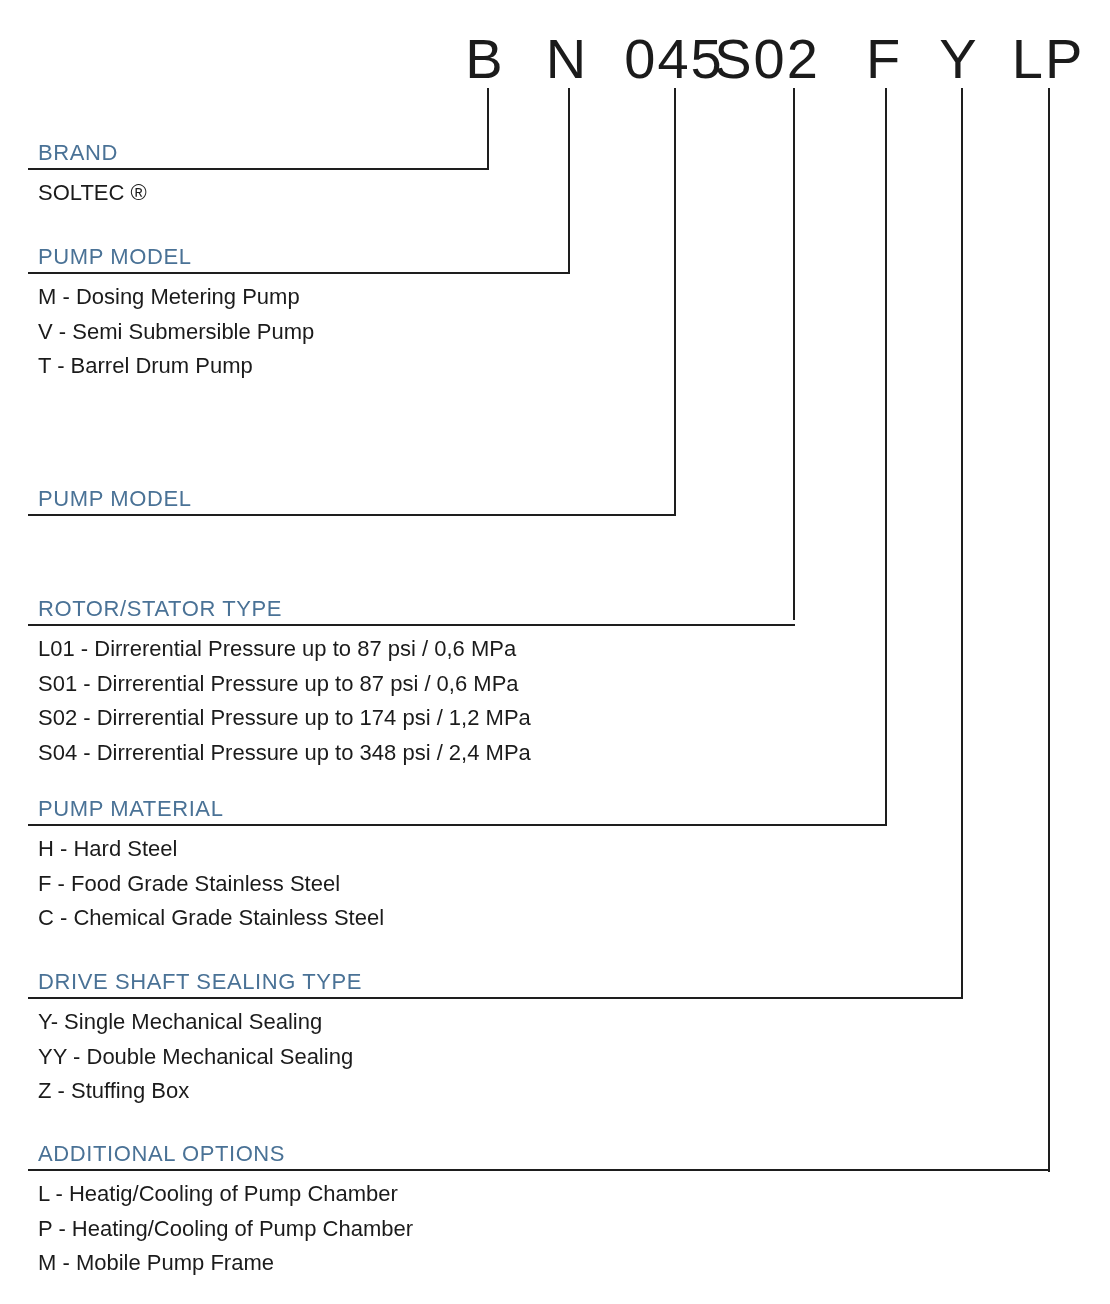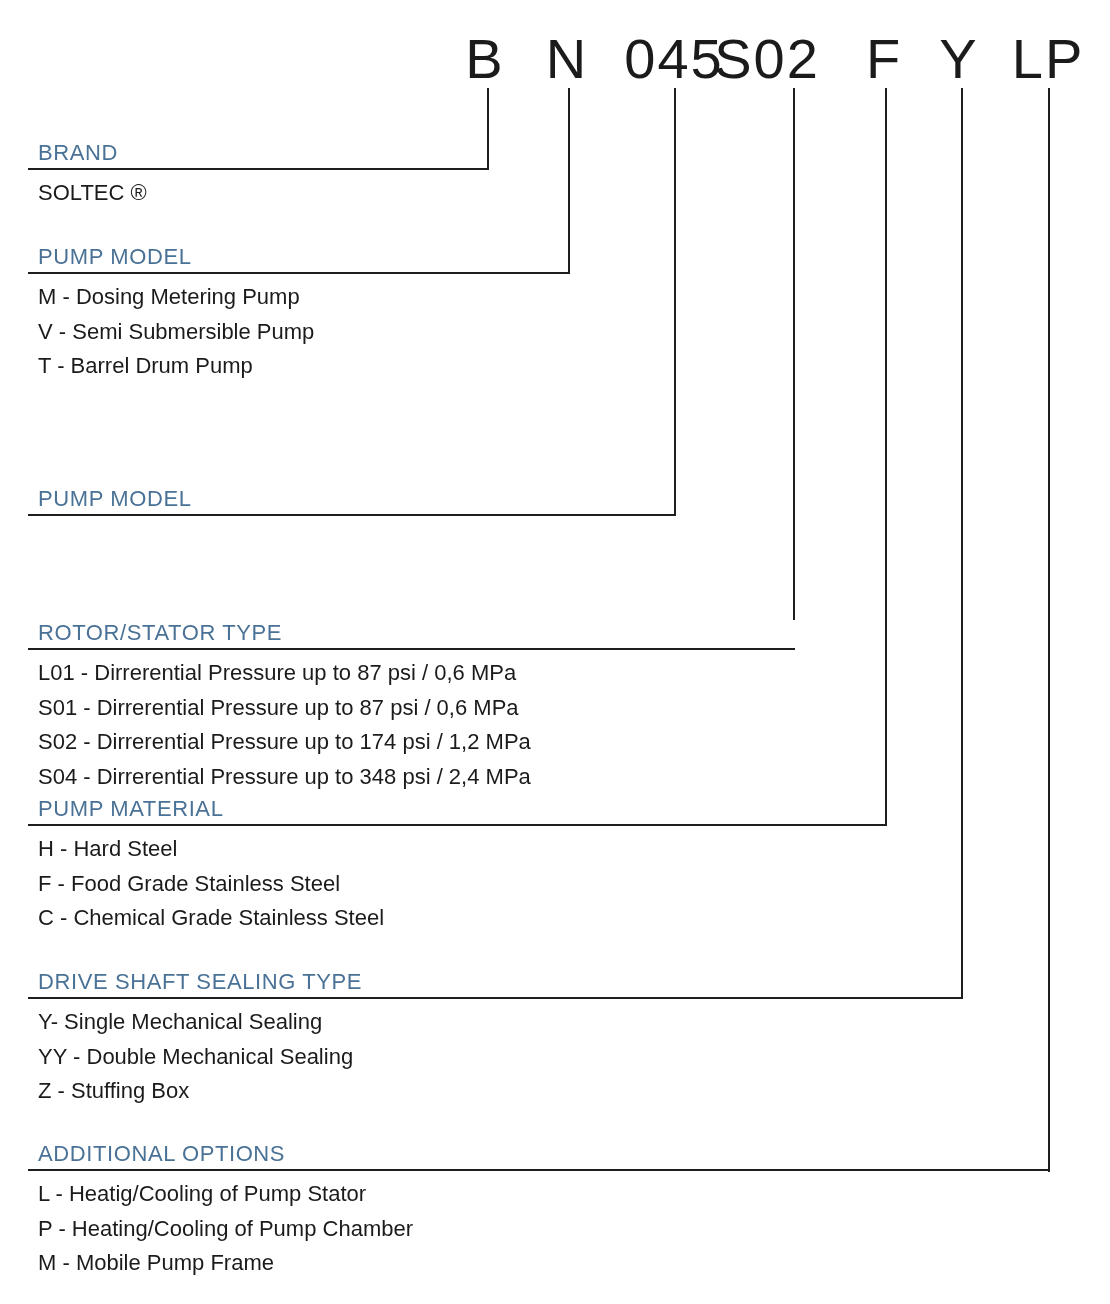--- a/index.html
+++ b/index.html
@@ -101,21 +101,21 @@
       <li>V - Semi Submersible Pump</li>
       <li>T - Barrel Drum Pump</li>
     </ul>
   </section>
 
   <section class="sec" style="top:486px">
     <h2 class="sec-title">PUMP MODEL</h2>
     <div class="rule" style="width:648px"></div>
   </section>
 
-  <section class="sec" style="top:620px">
+  <section class="sec" style="top:596px">
     <h2 class="sec-title">ROTOR/STATOR TYPE</h2>
     <div class="rule" style="width:767px"></div>
     <ul class="items">
       <li>L01 - Dirrerential Pressure up to 87 psi / 0,6 MPa</li>
       <li>S01 - Dirrerential Pressure up to 87 psi / 0,6 MPa</li>
       <li>S02 - Dirrerential Pressure up to 174 psi / 1,2 MPa</li>
       <li>S04 - Dirrerential Pressure up to 348 psi / 2,4 MPa</li>
     </ul>
   </section>
 
@@ -136,19 +136,19 @@
       <li>Y- Single Mechanical Sealing</li>
       <li>YY - Double Mechanical Sealing</li>
       <li>Z - Stuffing Box</li>
     </ul>
   </section>
 
   <section class="sec" style="top:1141px">
     <h2 class="sec-title">ADDITIONAL OPTIONS</h2>
     <div class="rule" style="width:1022px"></div>
     <ul class="items">
-      <li>L - Heatig/Cooling of Pump Stator</li>
+      <li>L - Heatig/Cooling of Pump Chamber</li>
       <li>P - Heating/Cooling of Pump Chamber</li>
       <li>M - Mobile Pump Frame</li>
     </ul>
   </section>
 
 </div>
 
 </body></html>

